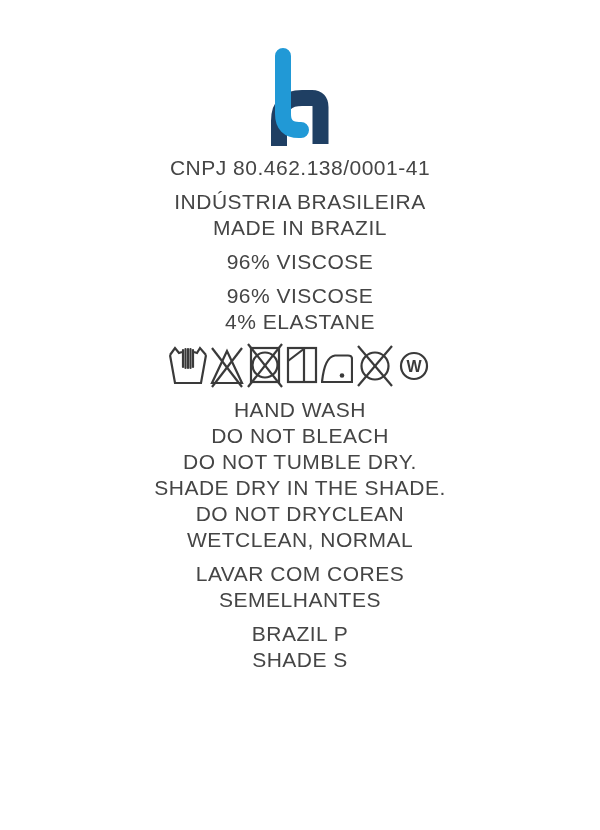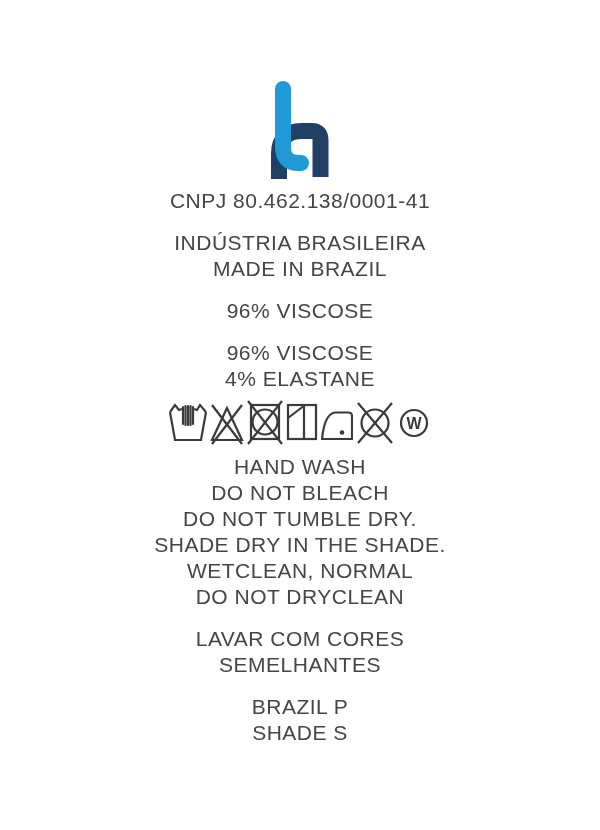--- a/index.html
+++ b/index.html
@@ -14,28 +14,28 @@
   body{
     width:600px;height:830px;overflow:hidden;
     background:var(--background);
     font-family:"Liberation Sans", sans-serif;
     color:var(--text);
   }
   .care-label{
     width:600px;height:830px;
     display:flex;flex-direction:column;align-items:center;
     text-align:center;
-    padding-top:74px;
+    padding-top:41px;
   }
   .logo svg{display:block;}
   .line{
     font-size:21px;line-height:26px;letter-spacing:0.5px;
     white-space:nowrap;
   }
-  .block{margin-top:16px;}
+  .block{margin-top:8px;}
   .block-cnpj{margin-top:2px;}
   .symbols-row{
     margin-top:4px;
     display:flex;align-items:center;justify-content:center;gap:2px;
   }
   .symbols-row svg{display:block;}
   .sym path,.sym line,.sym rect,.sym circle,.sym polyline{
     fill:none;stroke:var(--symbol-stroke);stroke-width:2.2;
   }
   .sym .dot{fill:var(--symbol-stroke);stroke:none;}
@@ -140,22 +140,22 @@
       </svg>
     </span>
 
   </div>
 
   <div class="block care-text">
     <div class="line">HAND WASH</div>
     <div class="line">DO NOT BLEACH</div>
     <div class="line">DO NOT TUMBLE DRY.</div>
     <div class="line">SHADE DRY IN THE SHADE.</div>
+    <div class="line">DO NOT DRYCLEAN</div>
     <div class="line">WETCLEAN, NORMAL</div>
-    <div class="line">DO NOT DRYCLEAN</div>
   </div>
 
   <div class="block">
     <div class="line">LAVAR COM CORES</div>
     <div class="line">SEMELHANTES</div>
   </div>
 
   <div class="block">
     <div class="line">BRAZIL P</div>
     <div class="line">SHADE S</div>

